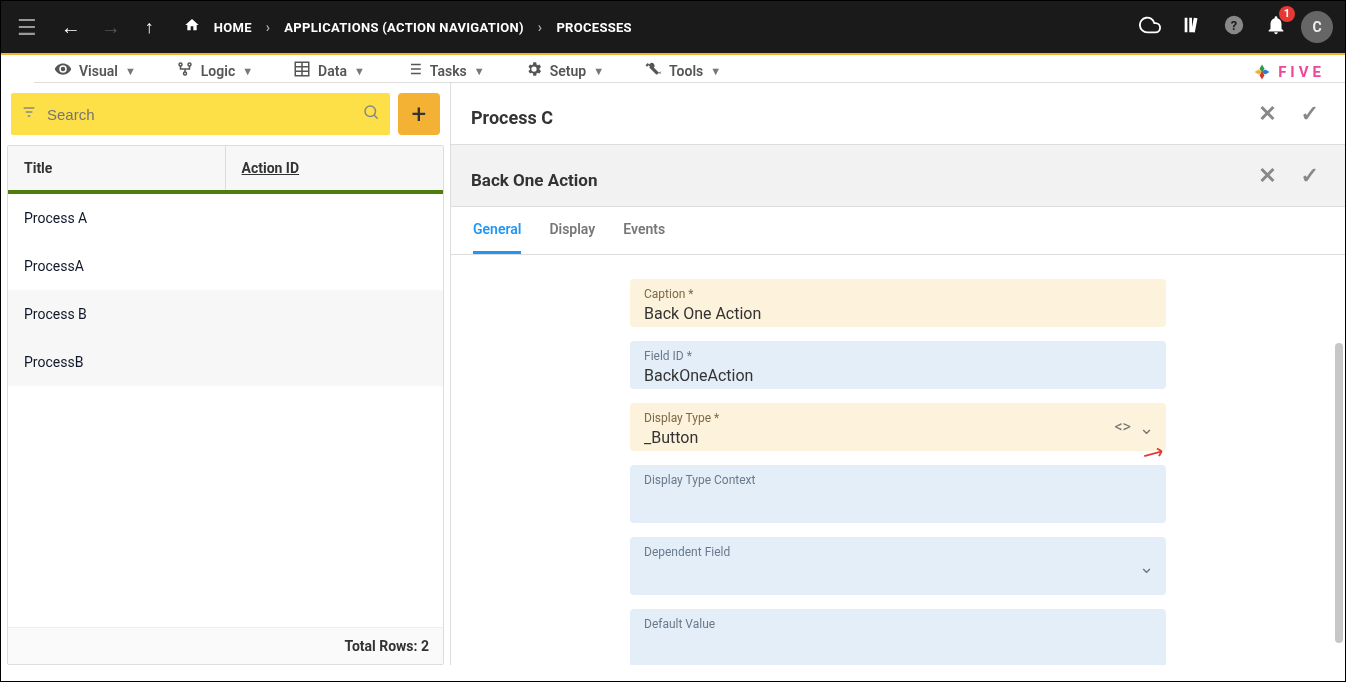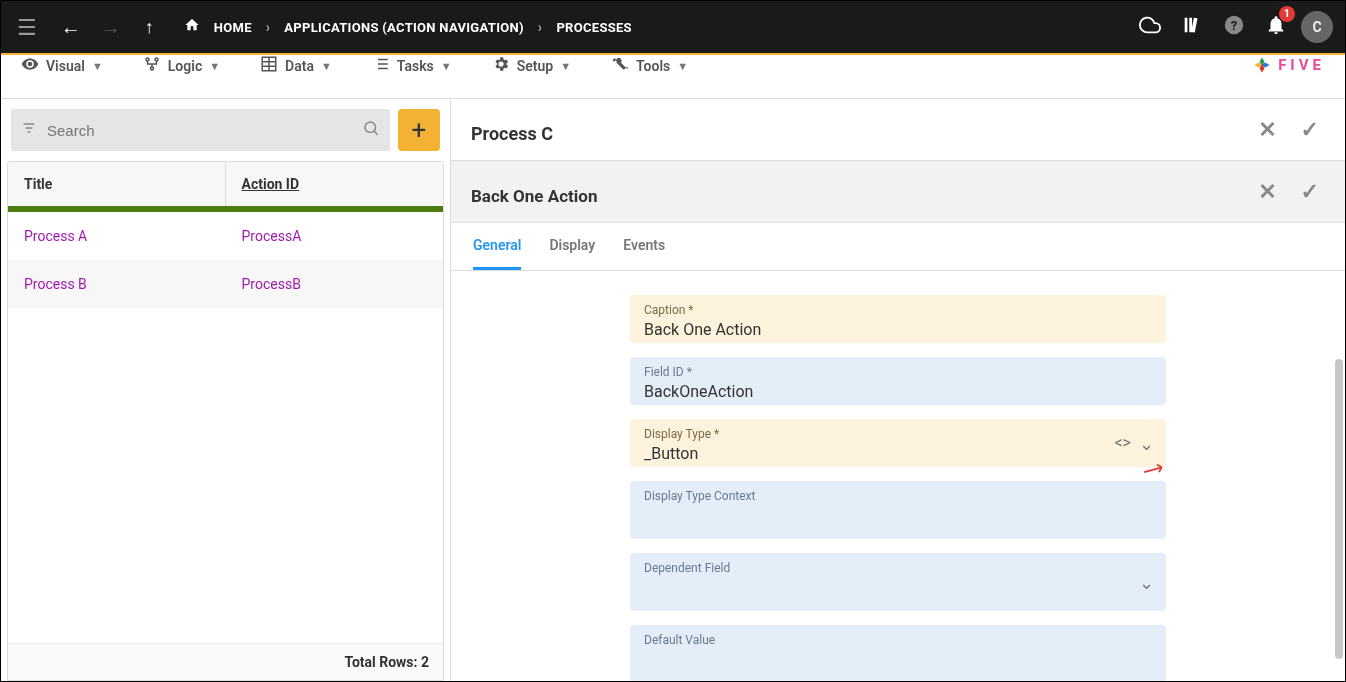--- a/index.html
+++ b/index.html
@@ -39,23 +39,23 @@
   border-radius: 50%; width: 16px; height: 16px; display: flex;
   align-items: center; justify-content: center;
 }
 .topbar .avatar {
   width: 32px; height: 32px; border-radius: 50%;
   background: #666; display: flex; align-items: center; justify-content: center;
   font-weight: 700; color: #eee; font-size: 14px;
 }
 
 .menubar {
-  height: 44px; display: flex; align-items: flex-start; gap: 40px;
+  height: 28px; display: flex; align-items: flex-end; gap: 40px;
   padding: 0 20px; border-bottom: 1px solid #ddd;
-  color: #555; font-weight: 600; font-size: 14px;
+  color: #555; font-weight: 600; font-size: 14px; margin-left: 33px;
 }
 .menubar .menu-item { display: flex; align-items: center; gap: 7px; cursor: pointer; }
 .menubar .menu-item .mi-icon { font-size: 16px; }
 .menubar .menu-item .caret { font-size: 11px; color: #777; }
 .menubar .brand { margin-left: auto; display: flex; align-items: center; gap: 6px; font-weight: 700; letter-spacing: 4px; color: #ec4899; font-size: 15px; }
 .menubar .brand .logo {
   width: 20px; height: 20px; position: relative;
 }
 .menubar .brand .logo::before,
 .menubar .brand .logo::after {
@@ -69,47 +69,47 @@
 .left-panel {
   width: 450px; min-width: 450px;
   border-right: 1px solid #ddd;
   display: flex; flex-direction: column;
   padding: 10px 6px 0 6px;
 }
 .search-row {
   display: flex; gap: 8px; align-items: stretch; padding: 0 4px;
 }
 .search-box {
-  flex: 1; background: #e5e5e5; border-radius: 2px;
+  flex: 1; background: #fde047; border-radius: 2px;
   display: flex; align-items: center; padding: 0 10px; height: 42px;
   color: #888;
 }
 .search-box .filter-icon { font-size: 16px; color: #888; margin-right: 10px; }
 .search-box input {
   flex: 1; border: 0; background: transparent; font-size: 15px; color: #555; outline: none;
 }
 .search-box .search-icon { font-size: 18px; color: #888; }
 .add-btn {
   width: 42px; height: 42px; background: #f3b233; border-radius: 4px;
   display: flex; align-items: center; justify-content: center;
   font-size: 26px; color: #333; cursor: pointer; font-weight: 400;
 }
 .table-card {
   margin-top: 10px; border: 1px solid #ddd; border-radius: 2px;
   flex: 1; display: flex; flex-direction: column; overflow: hidden;
 }
 .thead {
-  display: flex; background: #f7f7f7; border-bottom: 6px solid #4d7c0f;
+  display: flex; background: #f7f7f7; border-bottom: 4px solid #4d7c0f;
   font-weight: 700; font-size: 14px; color: #333;
 }
 .thead .th { padding: 14px 16px; }
 .thead .th.col1 { width: 50%; border-right: 1px solid #ddd; }
 .thead .th.col2 { width: 50%; text-decoration: underline; }
 .tbody { flex: 1; overflow: auto; }
-.tbody .tr { display: flex; font-size: 14px; color: #a21caf; cursor: pointer; }
+.tbody .tr { display: flex; font-size: 14px; color: #0f172a; cursor: pointer; flex-direction: column; }
 .tbody .tr:nth-child(even) { background: #f7f7f7; }
 .tbody .td { padding: 16px; }
 .tbody .td.col1 { width: 50%; }
 .tbody .td.col2 { width: 50%; }
 .tfoot {
   padding: 10px 14px; text-align: right; font-weight: 700; font-size: 14px; color: #333;
   border-top: 1px solid #eee; background: #fafafa;
 }
 
 .right-panel { flex: 1; display: flex; flex-direction: column; overflow: hidden; position: relative; }

